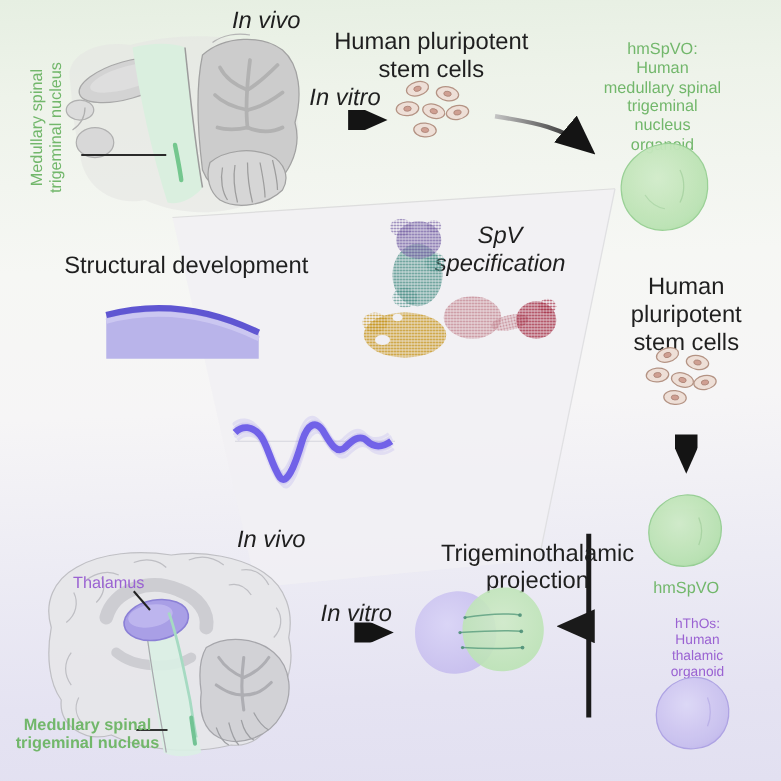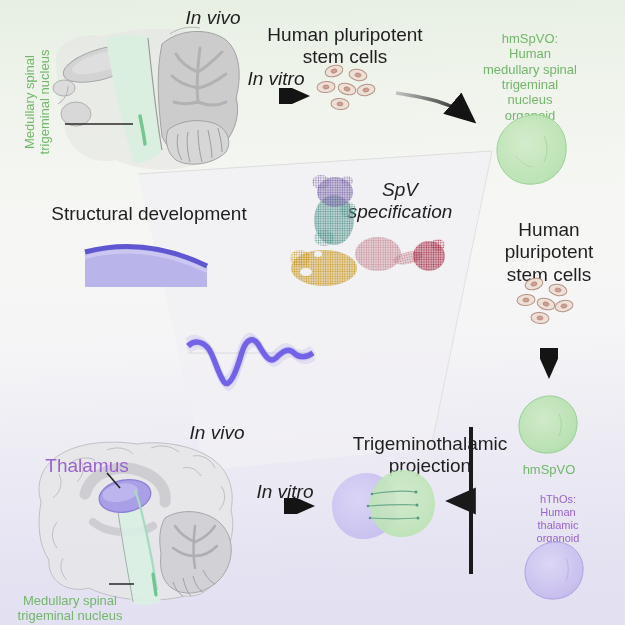--- a/index.html
+++ b/index.html
@@ -353,22 +353,22 @@
     <g stroke="#9fa0a4" stroke-width="1" fill="none">
       <path d="M140,144 C142,150 146,156 150,158"></path>
       <path d="M150,140 C152,148 154,154 158,158"></path>
       <path d="M160,138 C162,146 166,152 170,154"></path>
       <path d="M170,132 C174,140 178,144 182,146"></path>
     </g>
     <line x1="74" y1="35" x2="87" y2="50" stroke="#222222" stroke-width="1.6"></line>
     <line x1="76" y1="146" x2="101" y2="146" stroke="#333333" stroke-width="1.6"></line>
   </svg>
 
-  <div class="t purple ctr abs" style="left:87px;top:466px;font-size:19px;">Thalamus</div>
-  <div class="t green ctr abs" style="left:70px;top:608px;">Medullary spinal
+  <div class="t purple ctr abs" style="left:87px;top:466px;font-size:13px;">Thalamus</div>
+  <div class="t green ctr abs" style="left:70px;top:587px;font-weight:bold;">Medullary spinal
 trigeminal nucleus</div>
 
   <div class="t italic ctr abs" style="left:285px;top:492px;">In vitro</div>
   <svg class="abs" style="left:254px;top:498px;" width="68" height="16">
     <defs>
       <linearGradient id="ag4" x1="0" y1="0" x2="1" y2="0">
           <stop offset="0" stop-color="#c8c8c8"></stop>
           <stop offset="1" stop-color="#141414"></stop>
         </linearGradient>
       <marker id="ah5" markerWidth="9" markerHeight="8" refX="7" refY="4" orient="auto">

